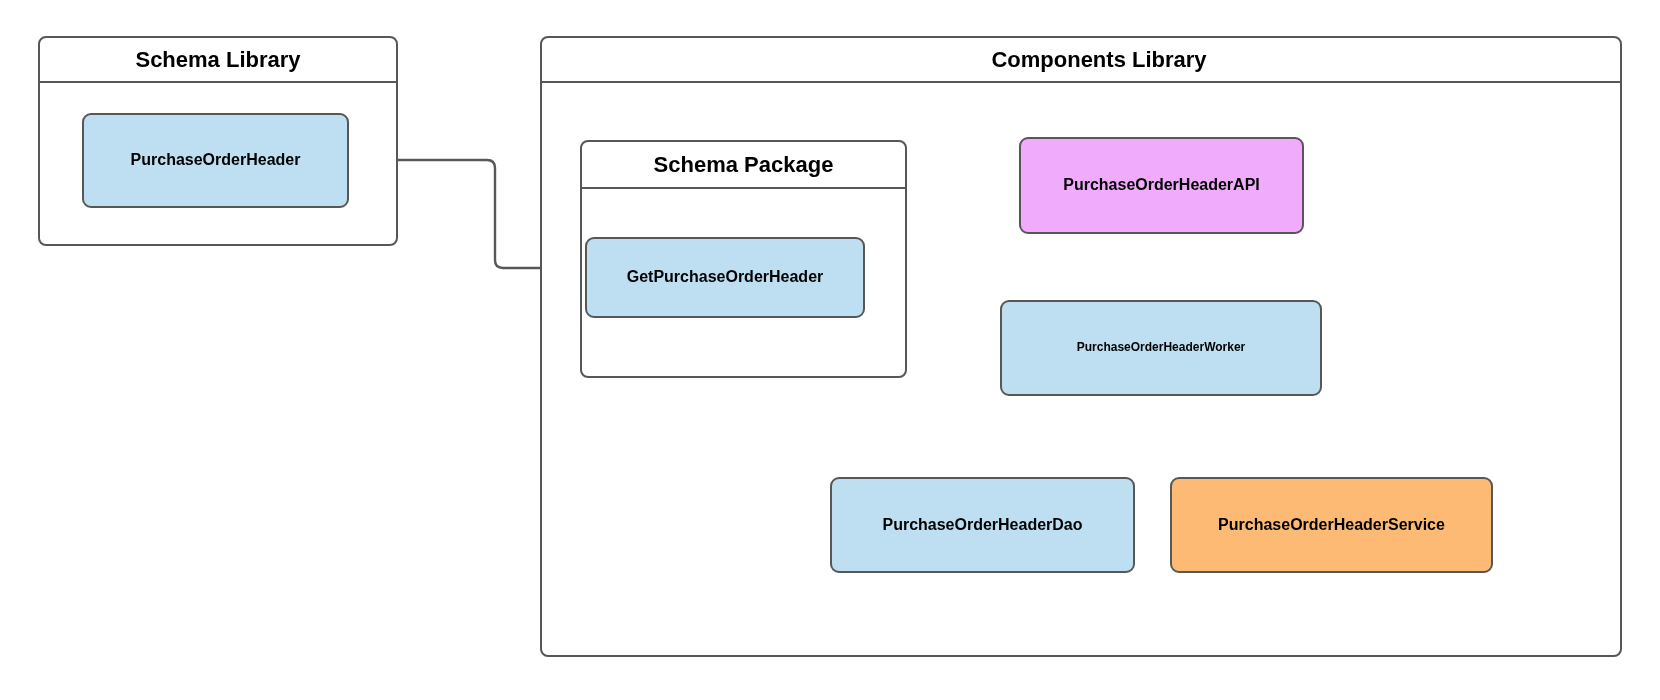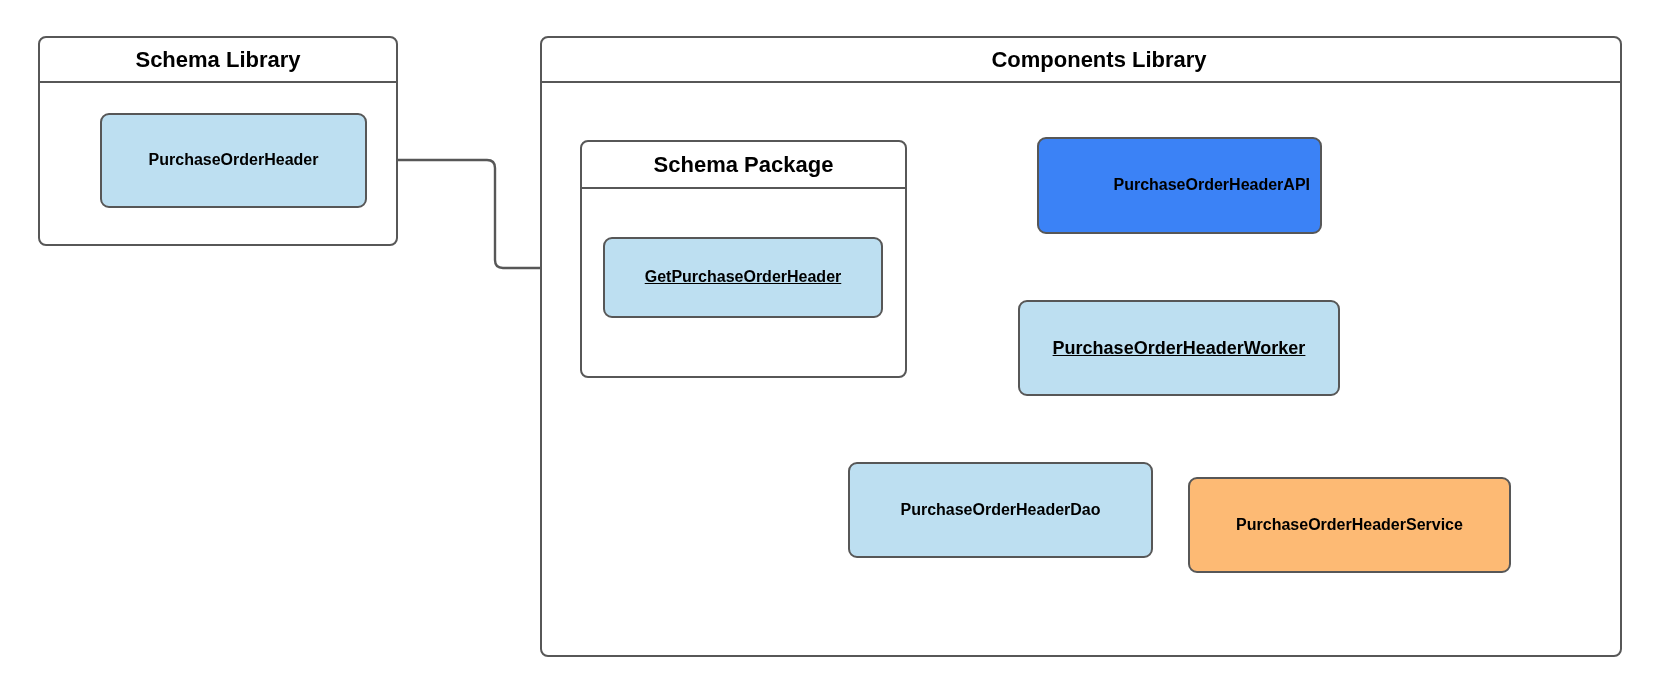--- a/index.html
+++ b/index.html
@@ -53,21 +53,20 @@
     background: #bddff1;
     border: 2px solid #575757;
     border-radius: 9px;
     display: flex;
     align-items: center;
     justify-content: center;
     text-align: center;
     font-weight: bold;
     color: #000000;
     z-index: 3;
-    margin-left: 18px;
   }
   .node-label {
     padding: 0 10px;
     line-height: 1.15;
   }
 </style>
 </head>
 <body>
 
 <div id="canvas">
@@ -95,30 +94,30 @@
         <div class="container-title" style="height: 45px; font-size: 22px; border-bottom-color: rgb(87, 87, 87); padding-left: 36px;">Components Library</div>
       </div>
       <div class="container-box" style="left: 580px; top: 140px; width: 327px; height: 238px; border-color: rgb(87, 87, 87);">
         <div class="container-title" style="height: 47px; font-size: 22px; border-bottom-color: rgb(87, 87, 87);">Schema Package</div>
       </div>
     </div>
   <div id="nodes-group">
       <div class="node-box" style="left: 82px; top: 113px; width: 267px; height: 95px; background: rgb(189, 223, 241); border-color: rgb(87, 87, 87); font-size: 16px;">
         <span class="node-label">PurchaseOrderHeader</span>
       </div>
-      <div class="node-box" style="left: 585px; top: 237px; width: 280px; height: 81px; background: rgb(189, 223, 241); border-color: rgb(87, 87, 87); font-size: 16px; text-decoration: underline;">
+      <div class="node-box" style="left: 585px; top: 237px; width: 280px; height: 81px; background: rgb(189, 223, 241); border-color: rgb(87, 87, 87); font-size: 16px;">
         <span class="node-label">GetPurchaseOrderHeader</span>
       </div>
-      <div class="node-box" style="left: 1019px; top: 137px; width: 285px; height: 97px; background: #3b82f6; border-color: rgb(87, 87, 87); font-size: 16px; justify-content: flex-end;">
+      <div class="node-box" style="left: 1019px; top: 137px; width: 285px; height: 97px; background: #f0abfc; border-color: rgb(87, 87, 87); font-size: 16px;">
         <span class="node-label">PurchaseOrderHeaderAPI</span>
       </div>
-      <div class="node-box" style="left: 1000px; top: 300px; width: 322px; height: 96px; background: rgb(189, 223, 241); border-color: rgb(87, 87, 87); font-size: 18px; text-decoration: underline;">
+      <div class="node-box" style="left: 1000px; top: 300px; width: 322px; height: 96px; background: rgb(189, 223, 241); border-color: rgb(87, 87, 87); font-size: 12px;">
         <span class="node-label">PurchaseOrderHeaderWorker</span>
       </div>
-      <div class="node-box" style="left: 830px; top: 462px; width: 305px; height: 96px; background: rgb(189, 223, 241); border-color: rgb(87, 87, 87); font-size: 16px;">
+      <div class="node-box" style="left: 830px; top: 477px; width: 305px; height: 96px; background: rgb(189, 223, 241); border-color: rgb(87, 87, 87); font-size: 16px;">
         <span class="node-label">PurchaseOrderHeaderDao</span>
       </div>
       <div class="node-box" style="left: 1170px; top: 477px; width: 323px; height: 96px; background: #fdba74; border-color: rgb(87, 87, 87); font-size: 16px;">
         <span class="node-label">PurchaseOrderHeaderService</span>
       </div>
     </div>
 
 </div>
 
 </body></html>

